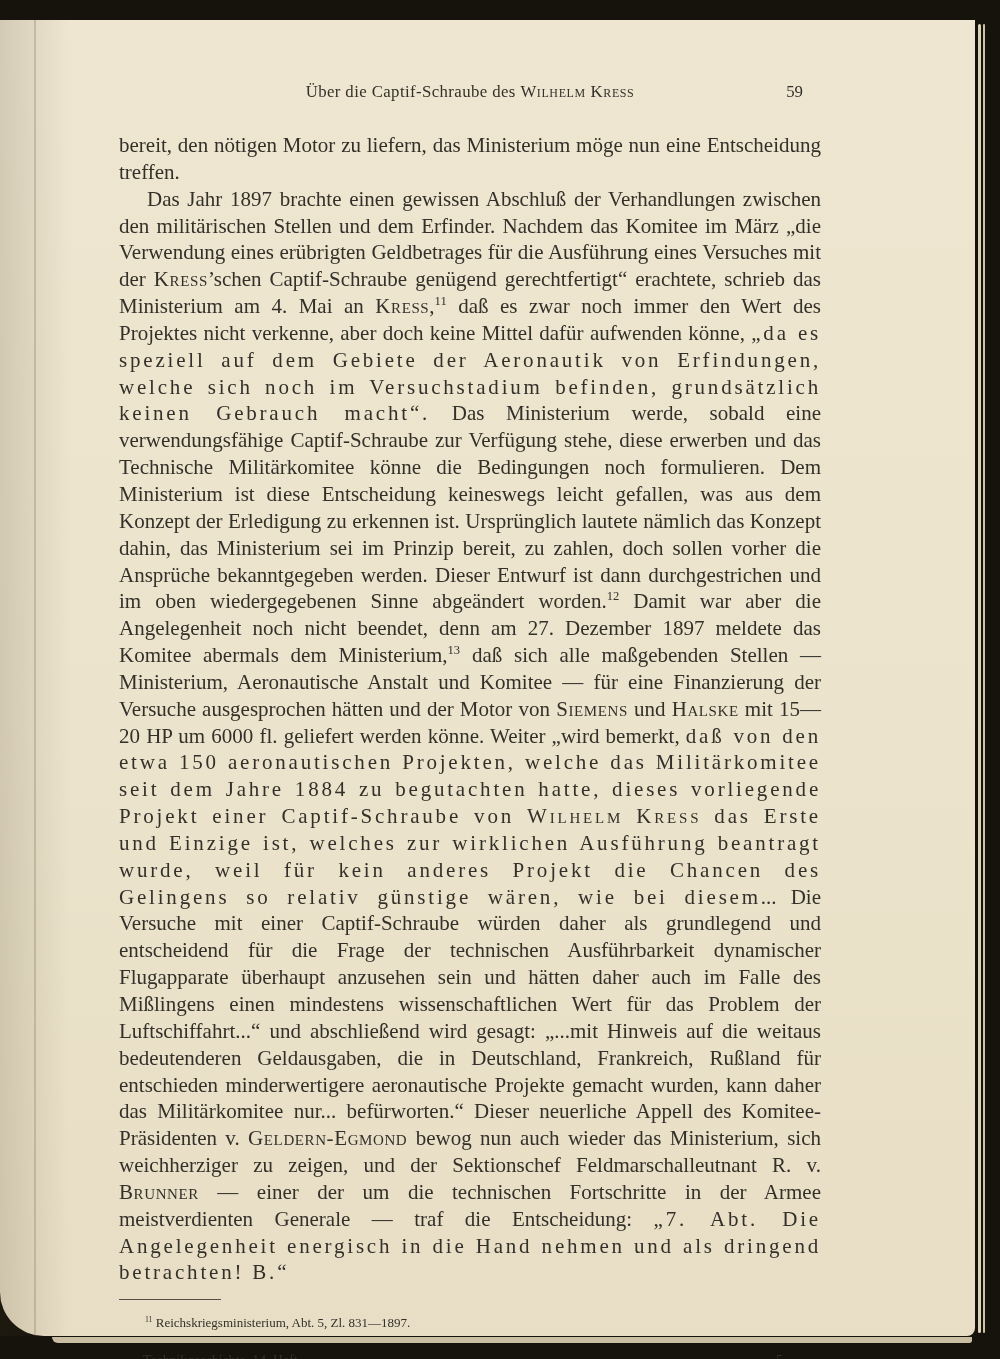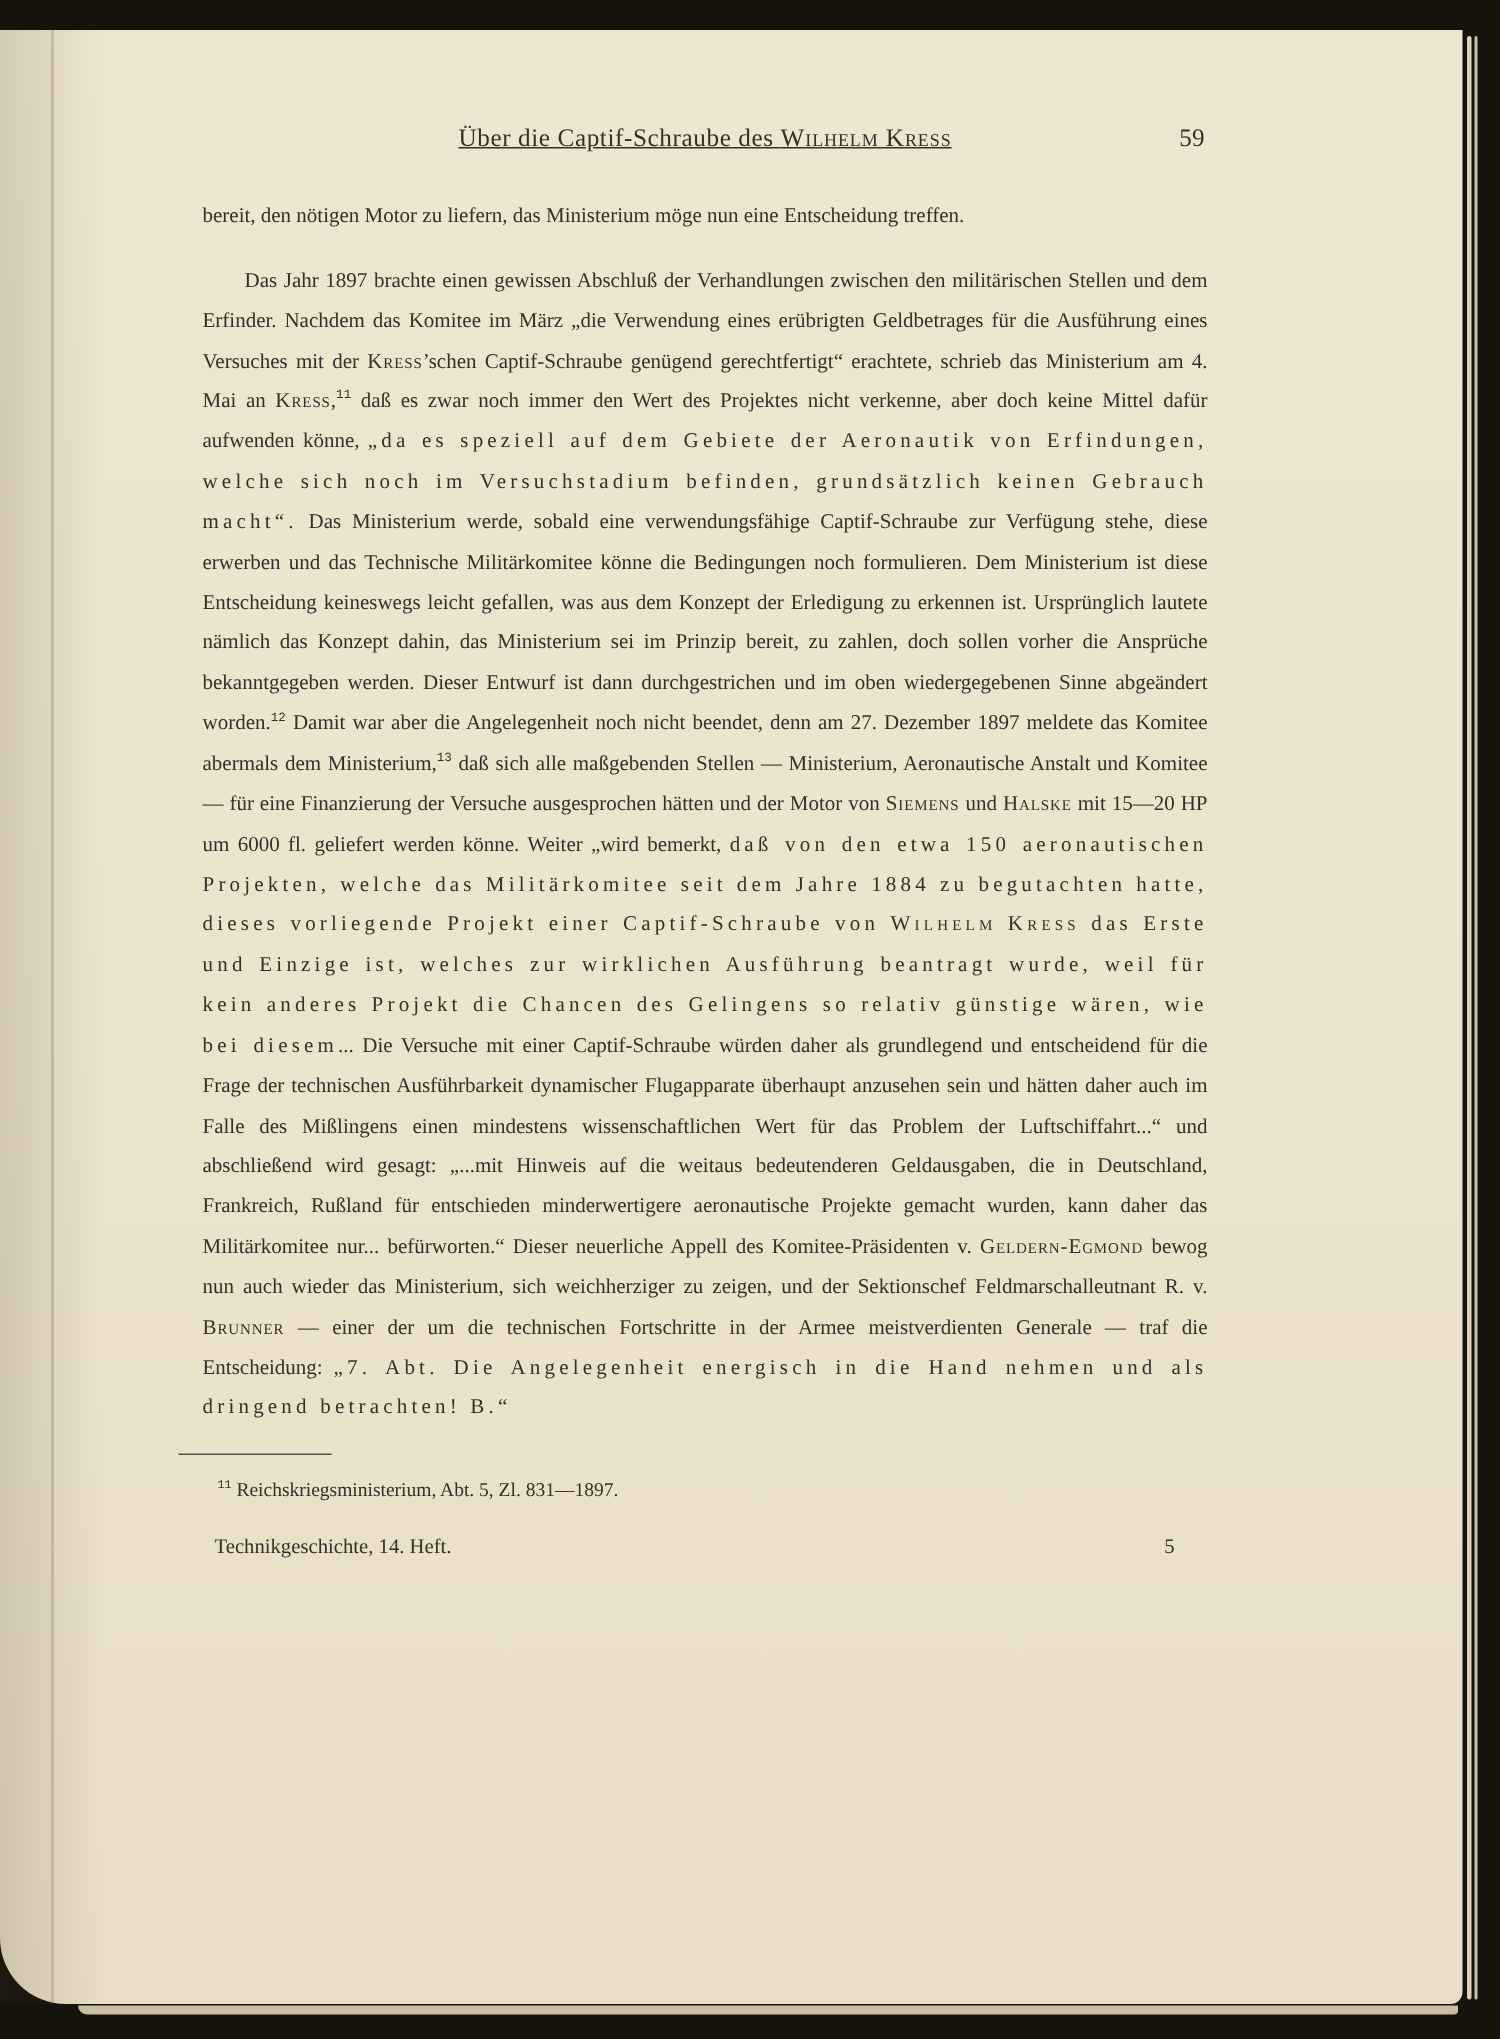--- a/index.html
+++ b/index.html
@@ -30,30 +30,30 @@
   .underpage{
     position:absolute;left:52px;top:1337px;width:920px;height:6px;
     background:#c9bea1;border-radius:0 0 8px 18px;
   }
   .content{
     position:relative;margin-left:119px;width:702px;
     padding-top:62px;color:#33302a;
   }
   .header{
     position:relative;text-align:center;height:22px;
-    font-size:16.8px;letter-spacing:.4px;white-space:nowrap;text-decoration:underline;
+    font-size:16.8px;letter-spacing:.4px;white-space:nowrap;
   }
   .pagenum{position:absolute;right:18px;top:0;letter-spacing:0;}
   .sc{font-variant:small-caps;letter-spacing:.6px;}
   .sp{letter-spacing:2.8px;}
-  sup{font-size:.6em;line-height:0;vertical-align:super;letter-spacing:0;font-family:Liberation Mono, monospace;}
+  sup{font-size:.6em;line-height:0;vertical-align:super;letter-spacing:0;}
   .bodytext{margin-top:28px;}
   .para{
-    margin:16px;text-align:justify;
-    font-size:14px;line-height:26.85px;
+    margin:0;text-align:justify;
+    font-size:21px;line-height:26.85px;
   }
   .para.indent{text-indent:28px;}
   .fnrule{
     width:102px;height:1px;background:#565047;
     margin:13px 0 11px 0;
   }
   .footnote{
     margin:0;text-align:justify;text-indent:26px;
     font-size:13px;line-height:23.6px;
   }

